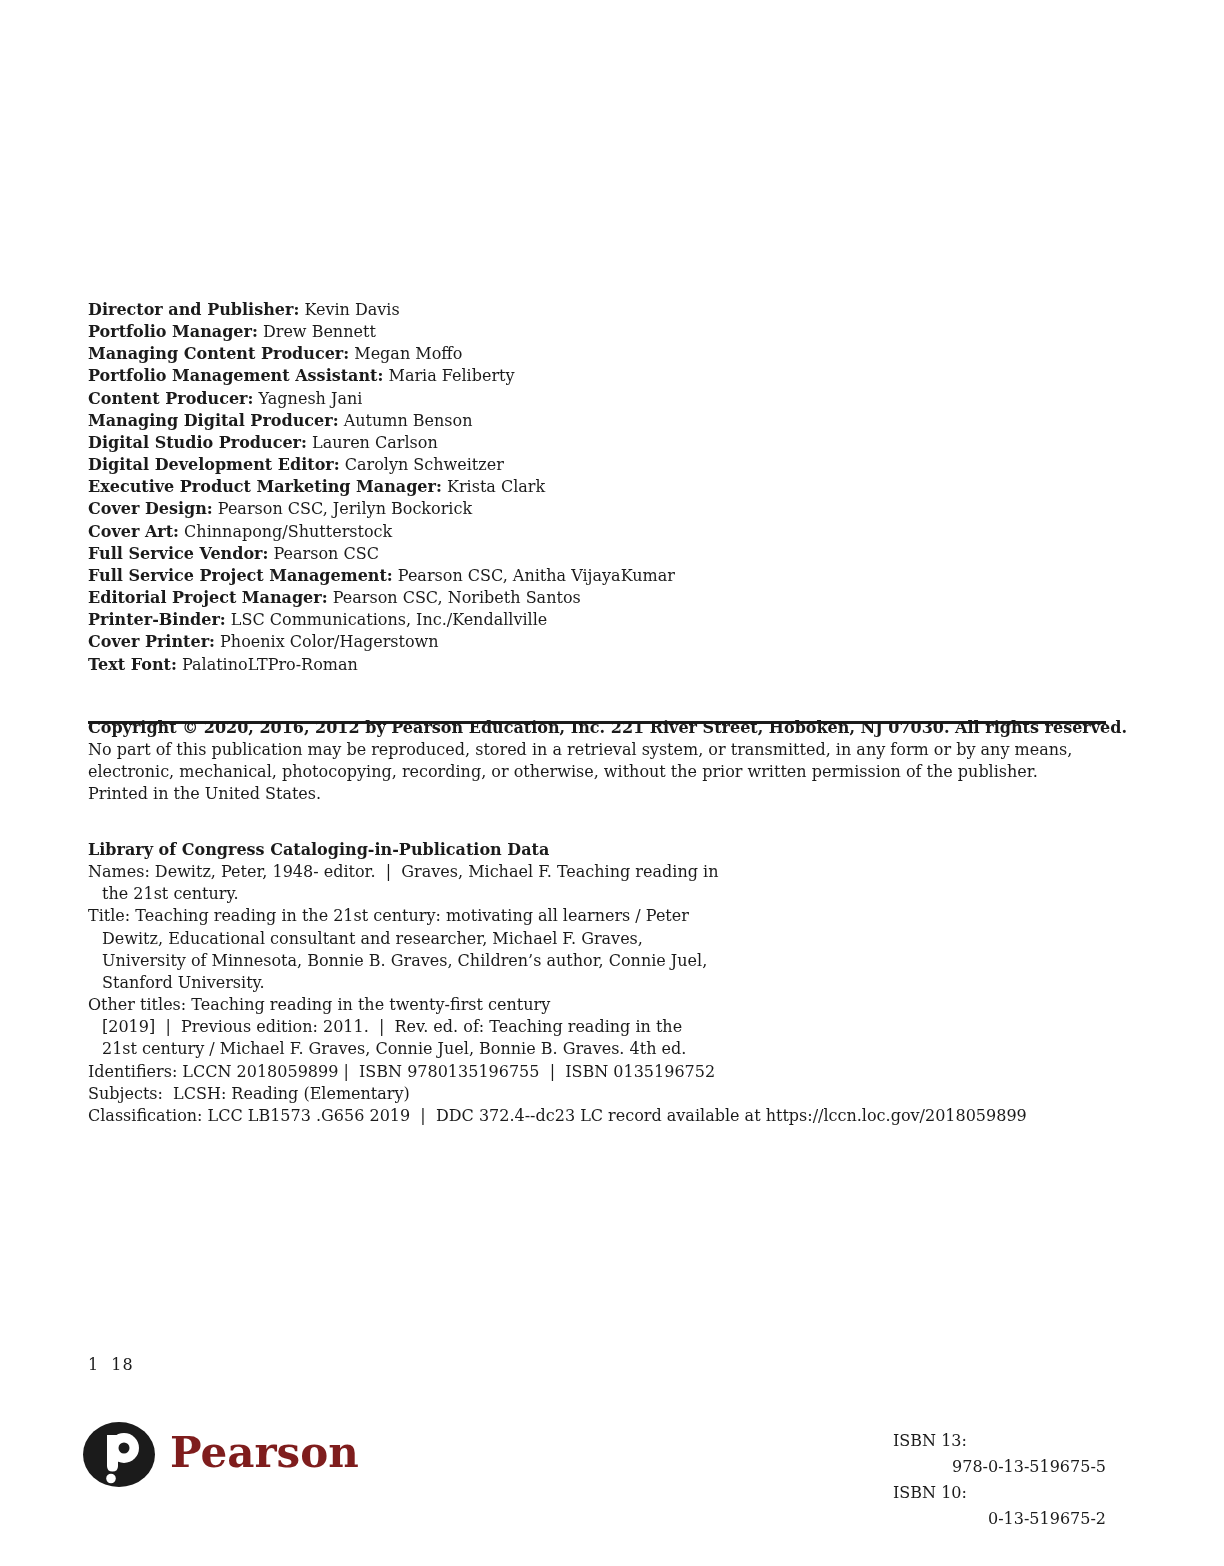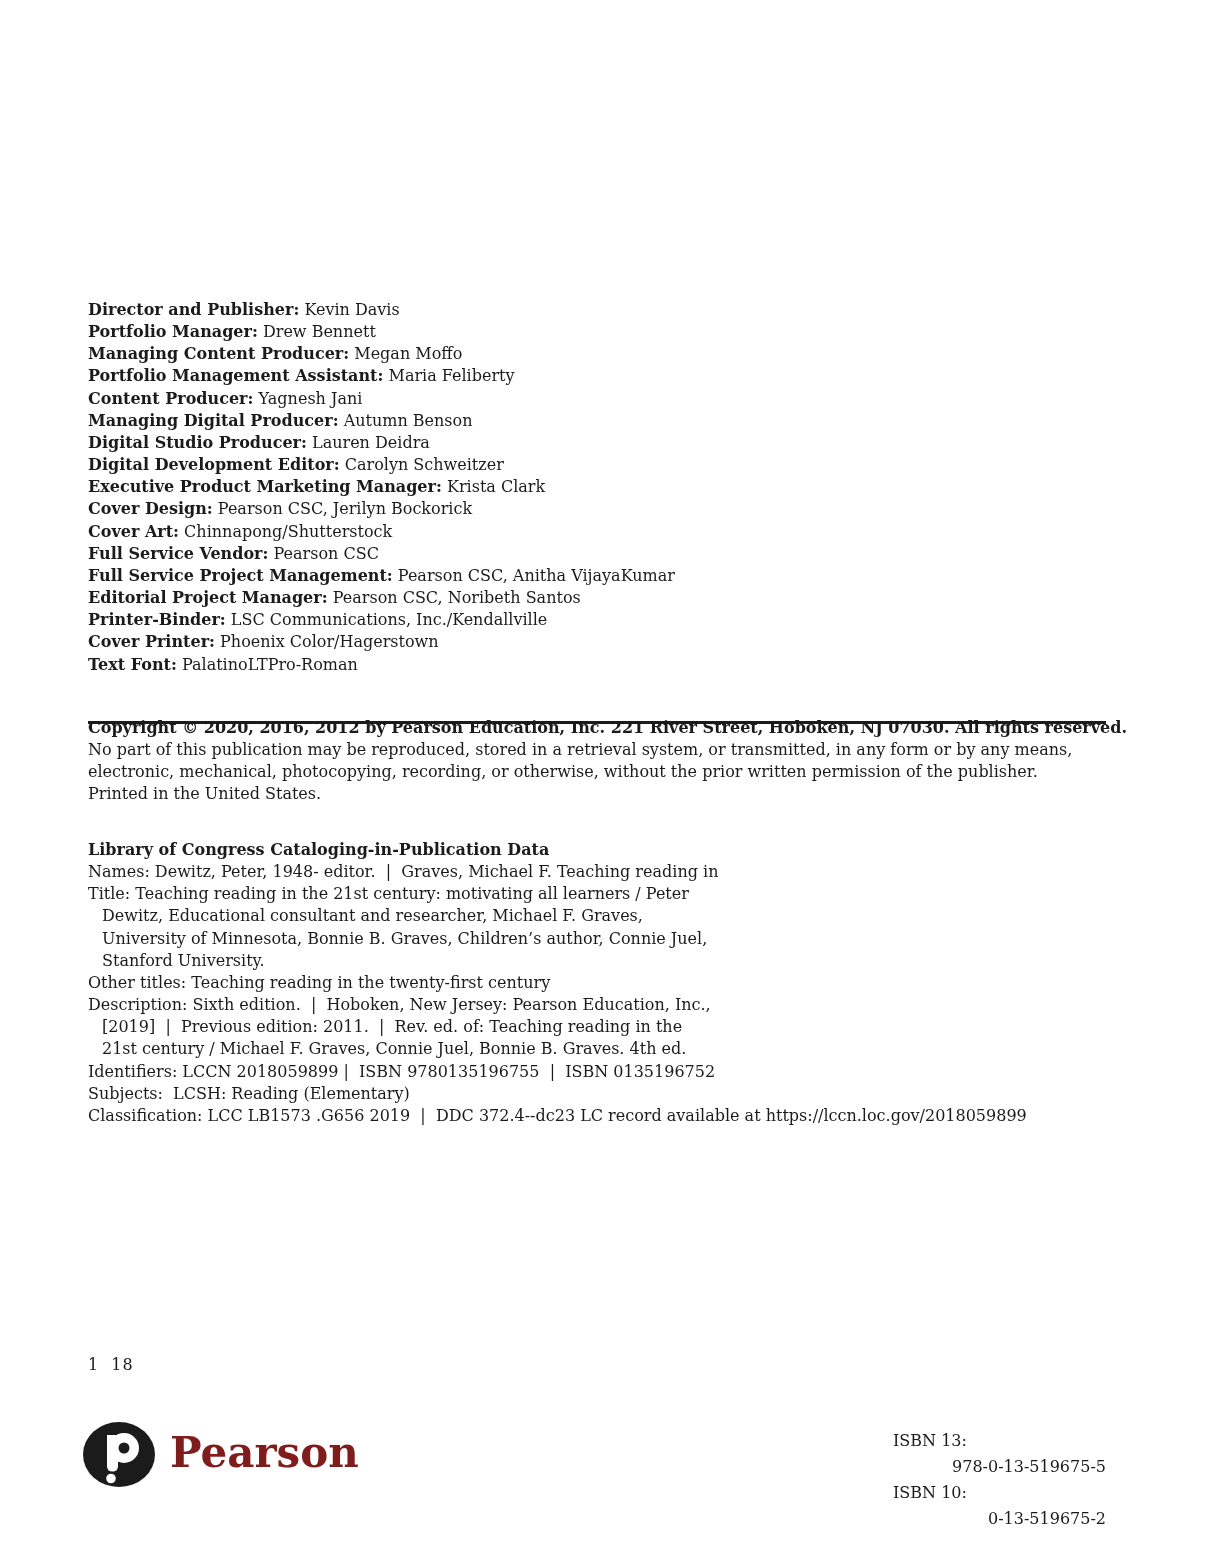--- a/index.html
+++ b/index.html
@@ -73,21 +73,21 @@
       <div class="line"><span class="b">Portfolio Manager:</span><span> Drew Bennett</span></div>
 
       <div class="line"><span class="b">Managing Content Producer:</span><span> Megan Moffo</span></div>
 
       <div class="line"><span class="b">Portfolio Management Assistant:</span><span> Maria Feliberty</span></div>
 
       <div class="line"><span class="b">Content Producer:</span><span> Yagnesh Jani</span></div>
 
       <div class="line"><span class="b">Managing Digital Producer:</span><span> Autumn Benson</span></div>
 
-      <div class="line"><span class="b">Digital Studio Producer:</span><span> Lauren Deidra</span></div>
+      <div class="line"><span class="b">Digital Studio Producer:</span><span> Lauren Carlson</span></div>
 
       <div class="line"><span class="b">Digital Development Editor:</span><span> Carolyn Schweitzer</span></div>
 
       <div class="line"><span class="b">Executive Product Marketing Manager:</span><span> Krista Clark</span></div>
 
 
       <div class="line"><span class="b">Cover Design:</span><span> Pearson CSC, Jerilyn Bockorick</span></div>
 
       <div class="line"><span class="b">Cover Art:</span><span> Chinnapong/Shutterstock</span></div>
 
@@ -117,32 +117,32 @@
         <div class="line">Printed in the United States.</div>
       </div>
   </section>
 
   <section class="abs loc">
     <div class="line b">Library of Congress Cataloging-in-Publication Data</div>
     <div>
 
         <div class="line">Names: Dewitz, Peter, 1948- editor.  |  Graves, Michael F. Teaching reading in</div>
 
+        <div class="line indent">the 21st century.</div>
 
         <div class="line">Title: Teaching reading in the 21st century: motivating all learners / Peter</div>
 
         <div class="line indent">Dewitz, Educational consultant and researcher, Michael F. Graves,</div>
 
         <div class="line indent">University of Minnesota, Bonnie B. Graves, Children’s author, Connie Juel,</div>
 
         <div class="line indent">Stanford University.</div>
 
         <div class="line">Other titles: Teaching reading in the twenty-first century</div>
 
-        <div class="line">Description: Sixth edition.  |  Hoboken, New Jersey: Pearson Education, Inc.,</div>
 
         <div class="line indent">[2019]  |  Previous edition: 2011.  |  Rev. ed. of: Teaching reading in the</div>
 
         <div class="line indent">21st century / Michael F. Graves, Connie Juel, Bonnie B. Graves. 4th ed.</div>
 
         <div class="line">Identifiers: LCCN 2018059899 |  ISBN 9780135196755  |  ISBN 0135196752</div>
 
         <div class="line">Subjects:  LCSH: Reading (Elementary)</div>
 
         <div class="line">Classification: LCC LB1573 .G656 2019  |  DDC 372.4--dc23 LC record available at https://lccn.loc.gov/2018059899</div>

